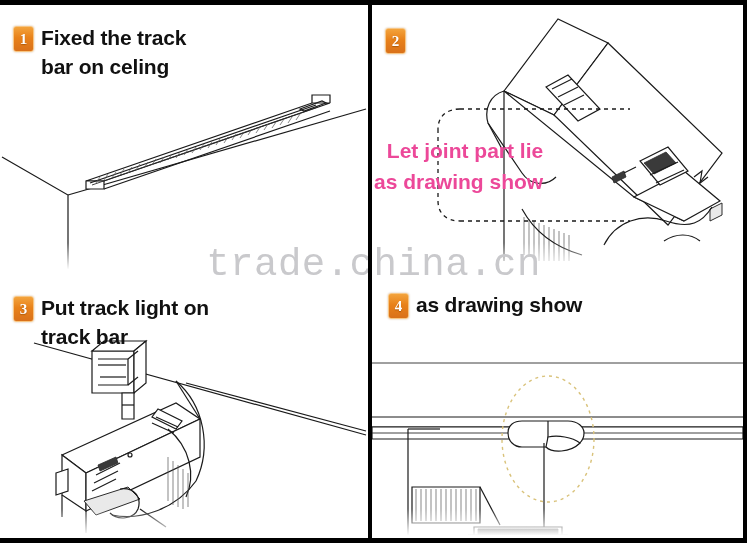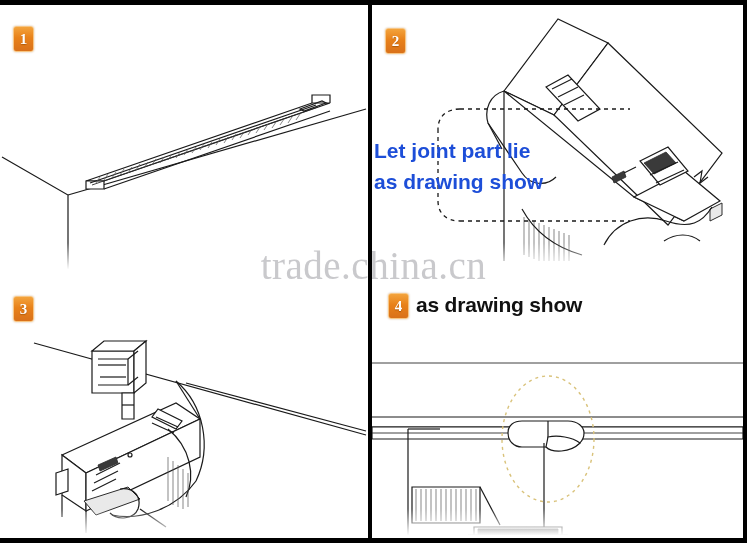--- a/index.html
+++ b/index.html
@@ -96,40 +96,41 @@
   #cap-1 { left: 13px;  top: 18px;  }
   #cap-2 { left: 385px; top: 20px;  }
   #cap-3 { left: 13px;  top: 288px; }
   #cap-4 { left: 388px; top: 285px; }
 
   
   #cap-2-text {
     position: absolute;
     left: 374px;
     top: 130px;
-    color: #1d4ed8;
+    color: #ec4899;
     font-size: 21px;
     font-weight: bold;
     line-height: 31px;
     white-space: nowrap;
     z-index: 4;
     pointer-events: none;
+    text-align: right;
   }
 
   
   #watermark {
     position: absolute;
     left: 0;
     right: 0;
     top: 238px;
     text-align: center;
     font-size: 39px;
     color: #c9c9cc;
     letter-spacing: 0.5px;
-    font-family: Liberation Serif, serif;
+    font-family: Liberation Mono, monospace;
     z-index: 5;
     pointer-events: none;
     user-select: none;
   }
 
   
   svg.art {
     position: absolute;
     left: 0;
     top: 0;
@@ -369,32 +370,40 @@
   </div>
 
   <div class="edge-left"></div>
   <div class="edge-right"></div>
   <div class="v-divider"></div>
 
   <div id="watermark">trade.china.cn</div>
 
   <div class="caption" id="cap-1">
     <div class="badge">1</div>
+    <div class="caption-lines">
+      <span class="l1">Fixed the track</span>
+      <span class="l2">bar on celing</span>
+    </div>
   </div>
 
   <div class="caption" id="cap-2">
     <div class="badge">2</div>
   </div>
   <div id="cap-2-text">
     <span class="l1">Let joint part lie</span><br>
     <span class="l2">as drawing show</span>
   </div>
 
   <div class="caption" id="cap-3">
     <div class="badge">3</div>
+    <div class="caption-lines">
+      <span class="l1">Put track light  on</span>
+      <span class="l2">track bar</span>
+    </div>
   </div>
 
   <div class="caption" id="cap-4">
     <div class="badge">4</div>
     <div class="caption-lines">
       <span class="l2">as drawing show</span>
     </div>
   </div>
 
 </div>

